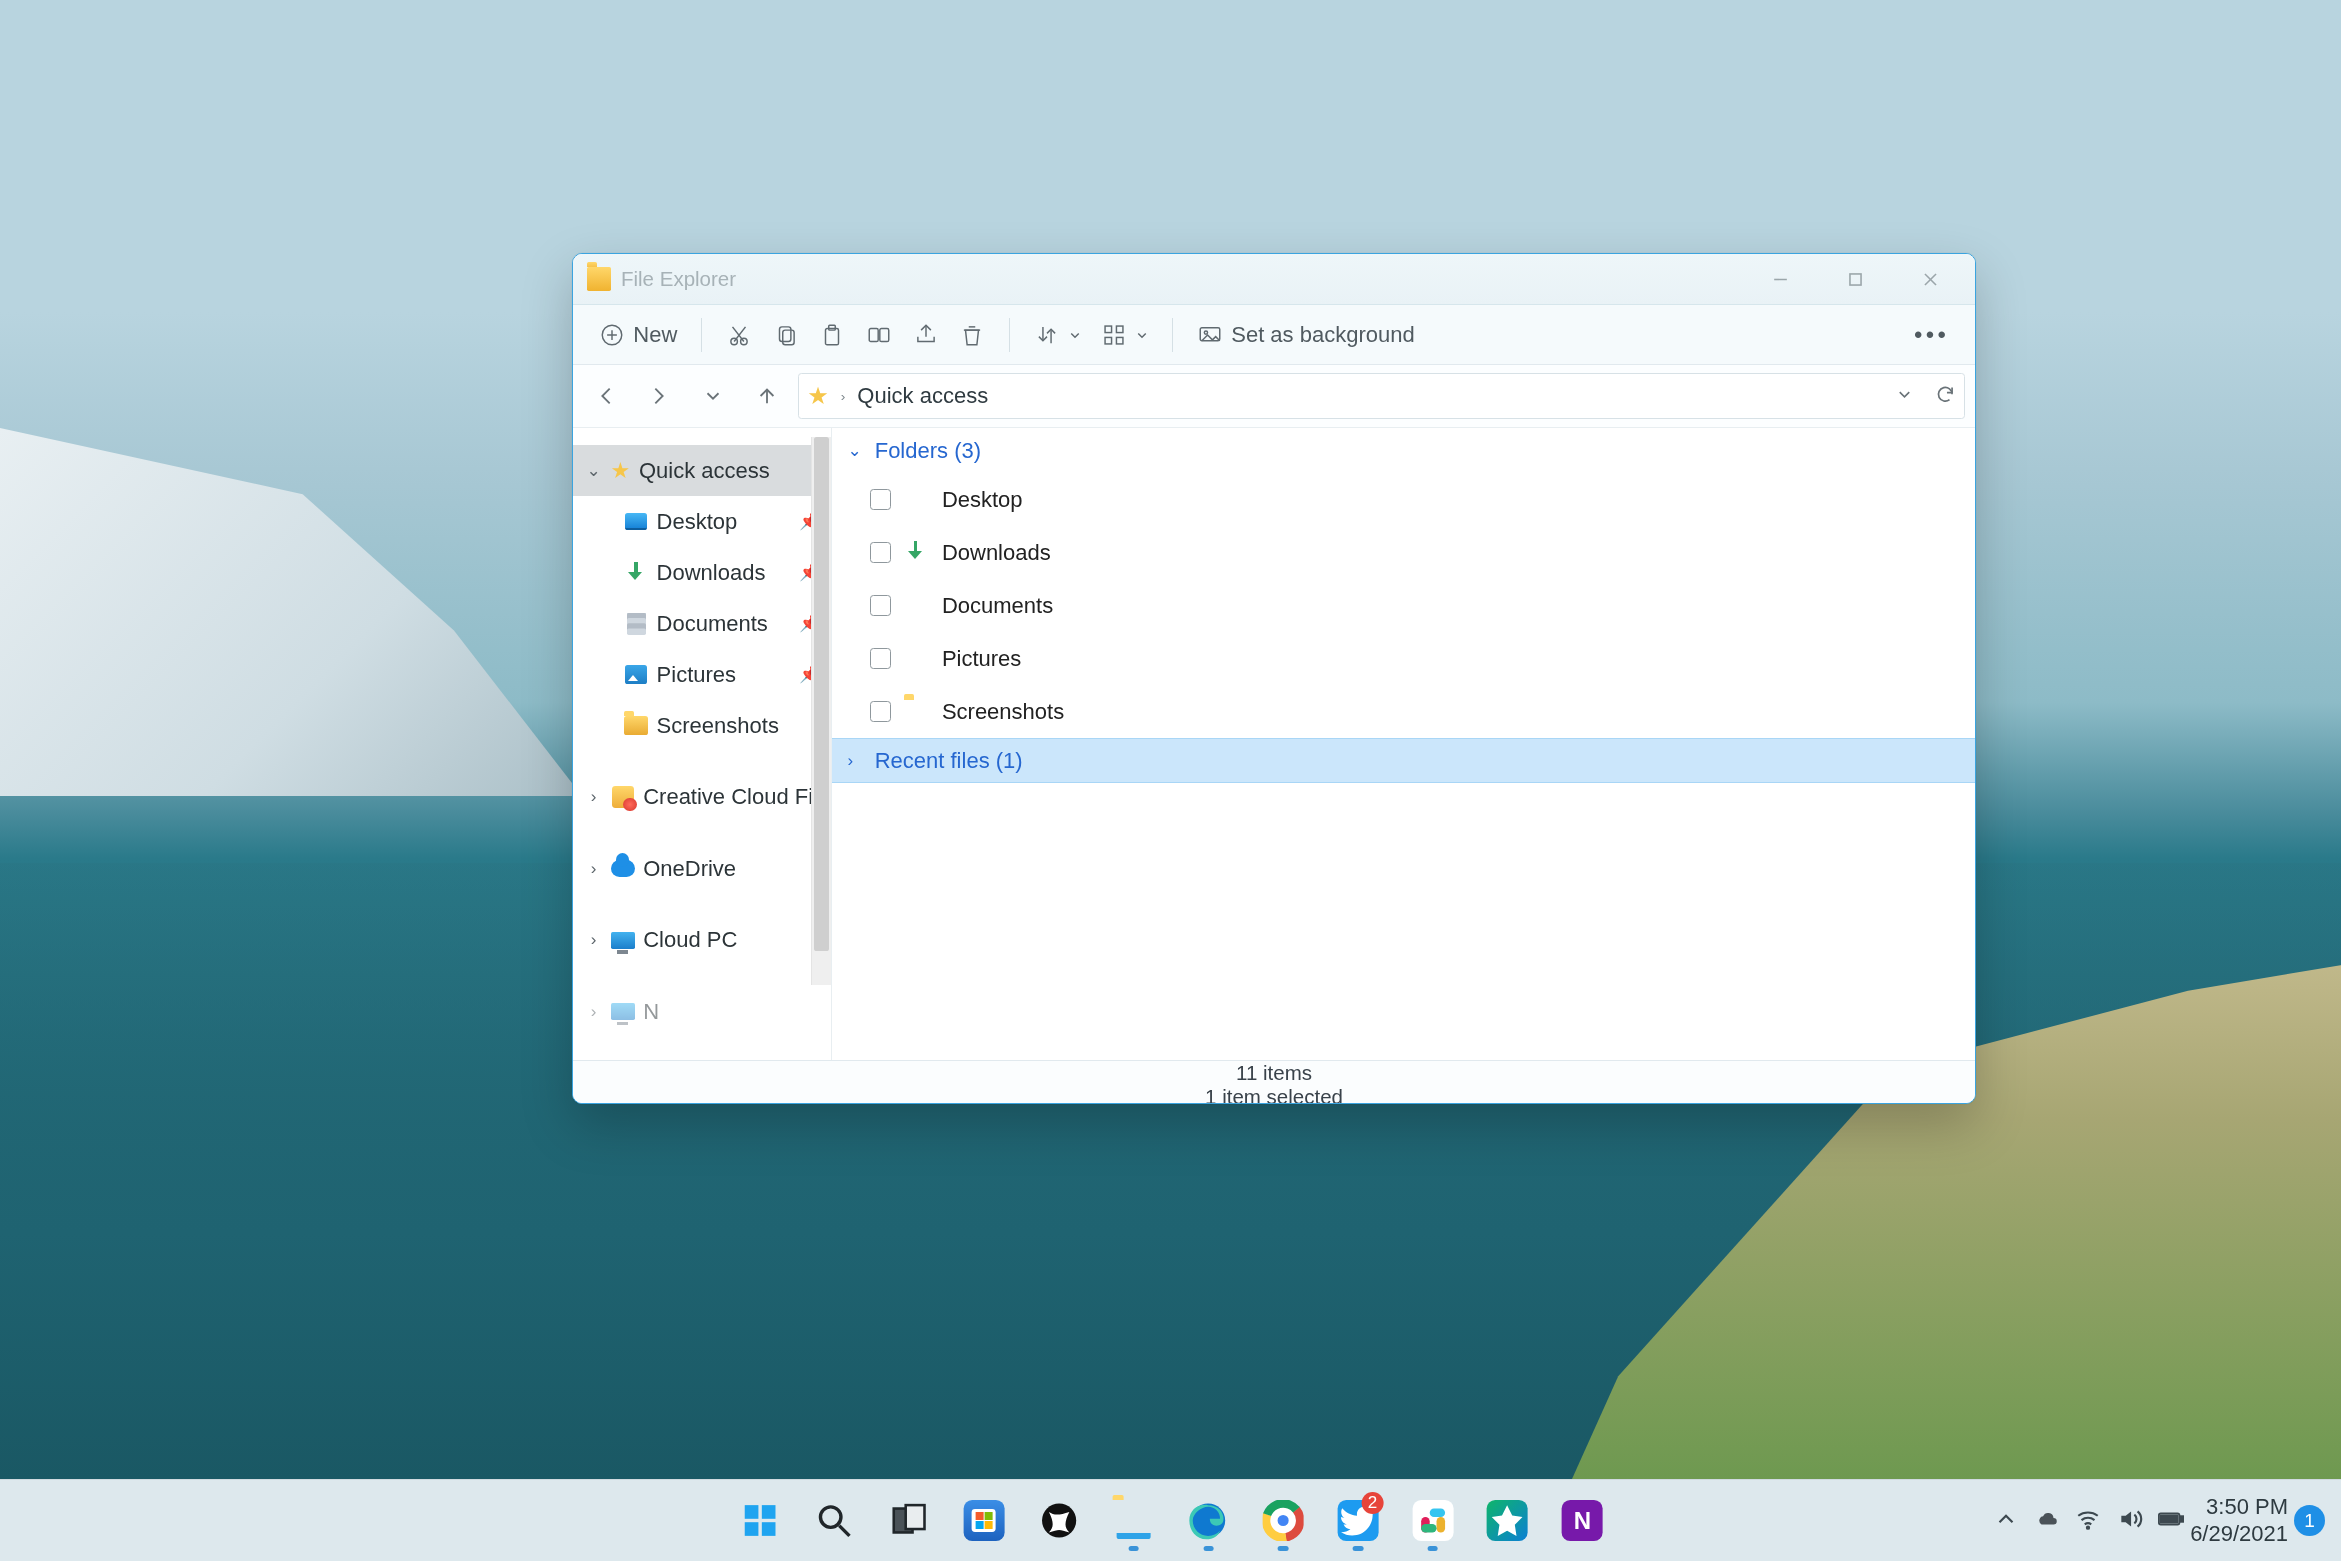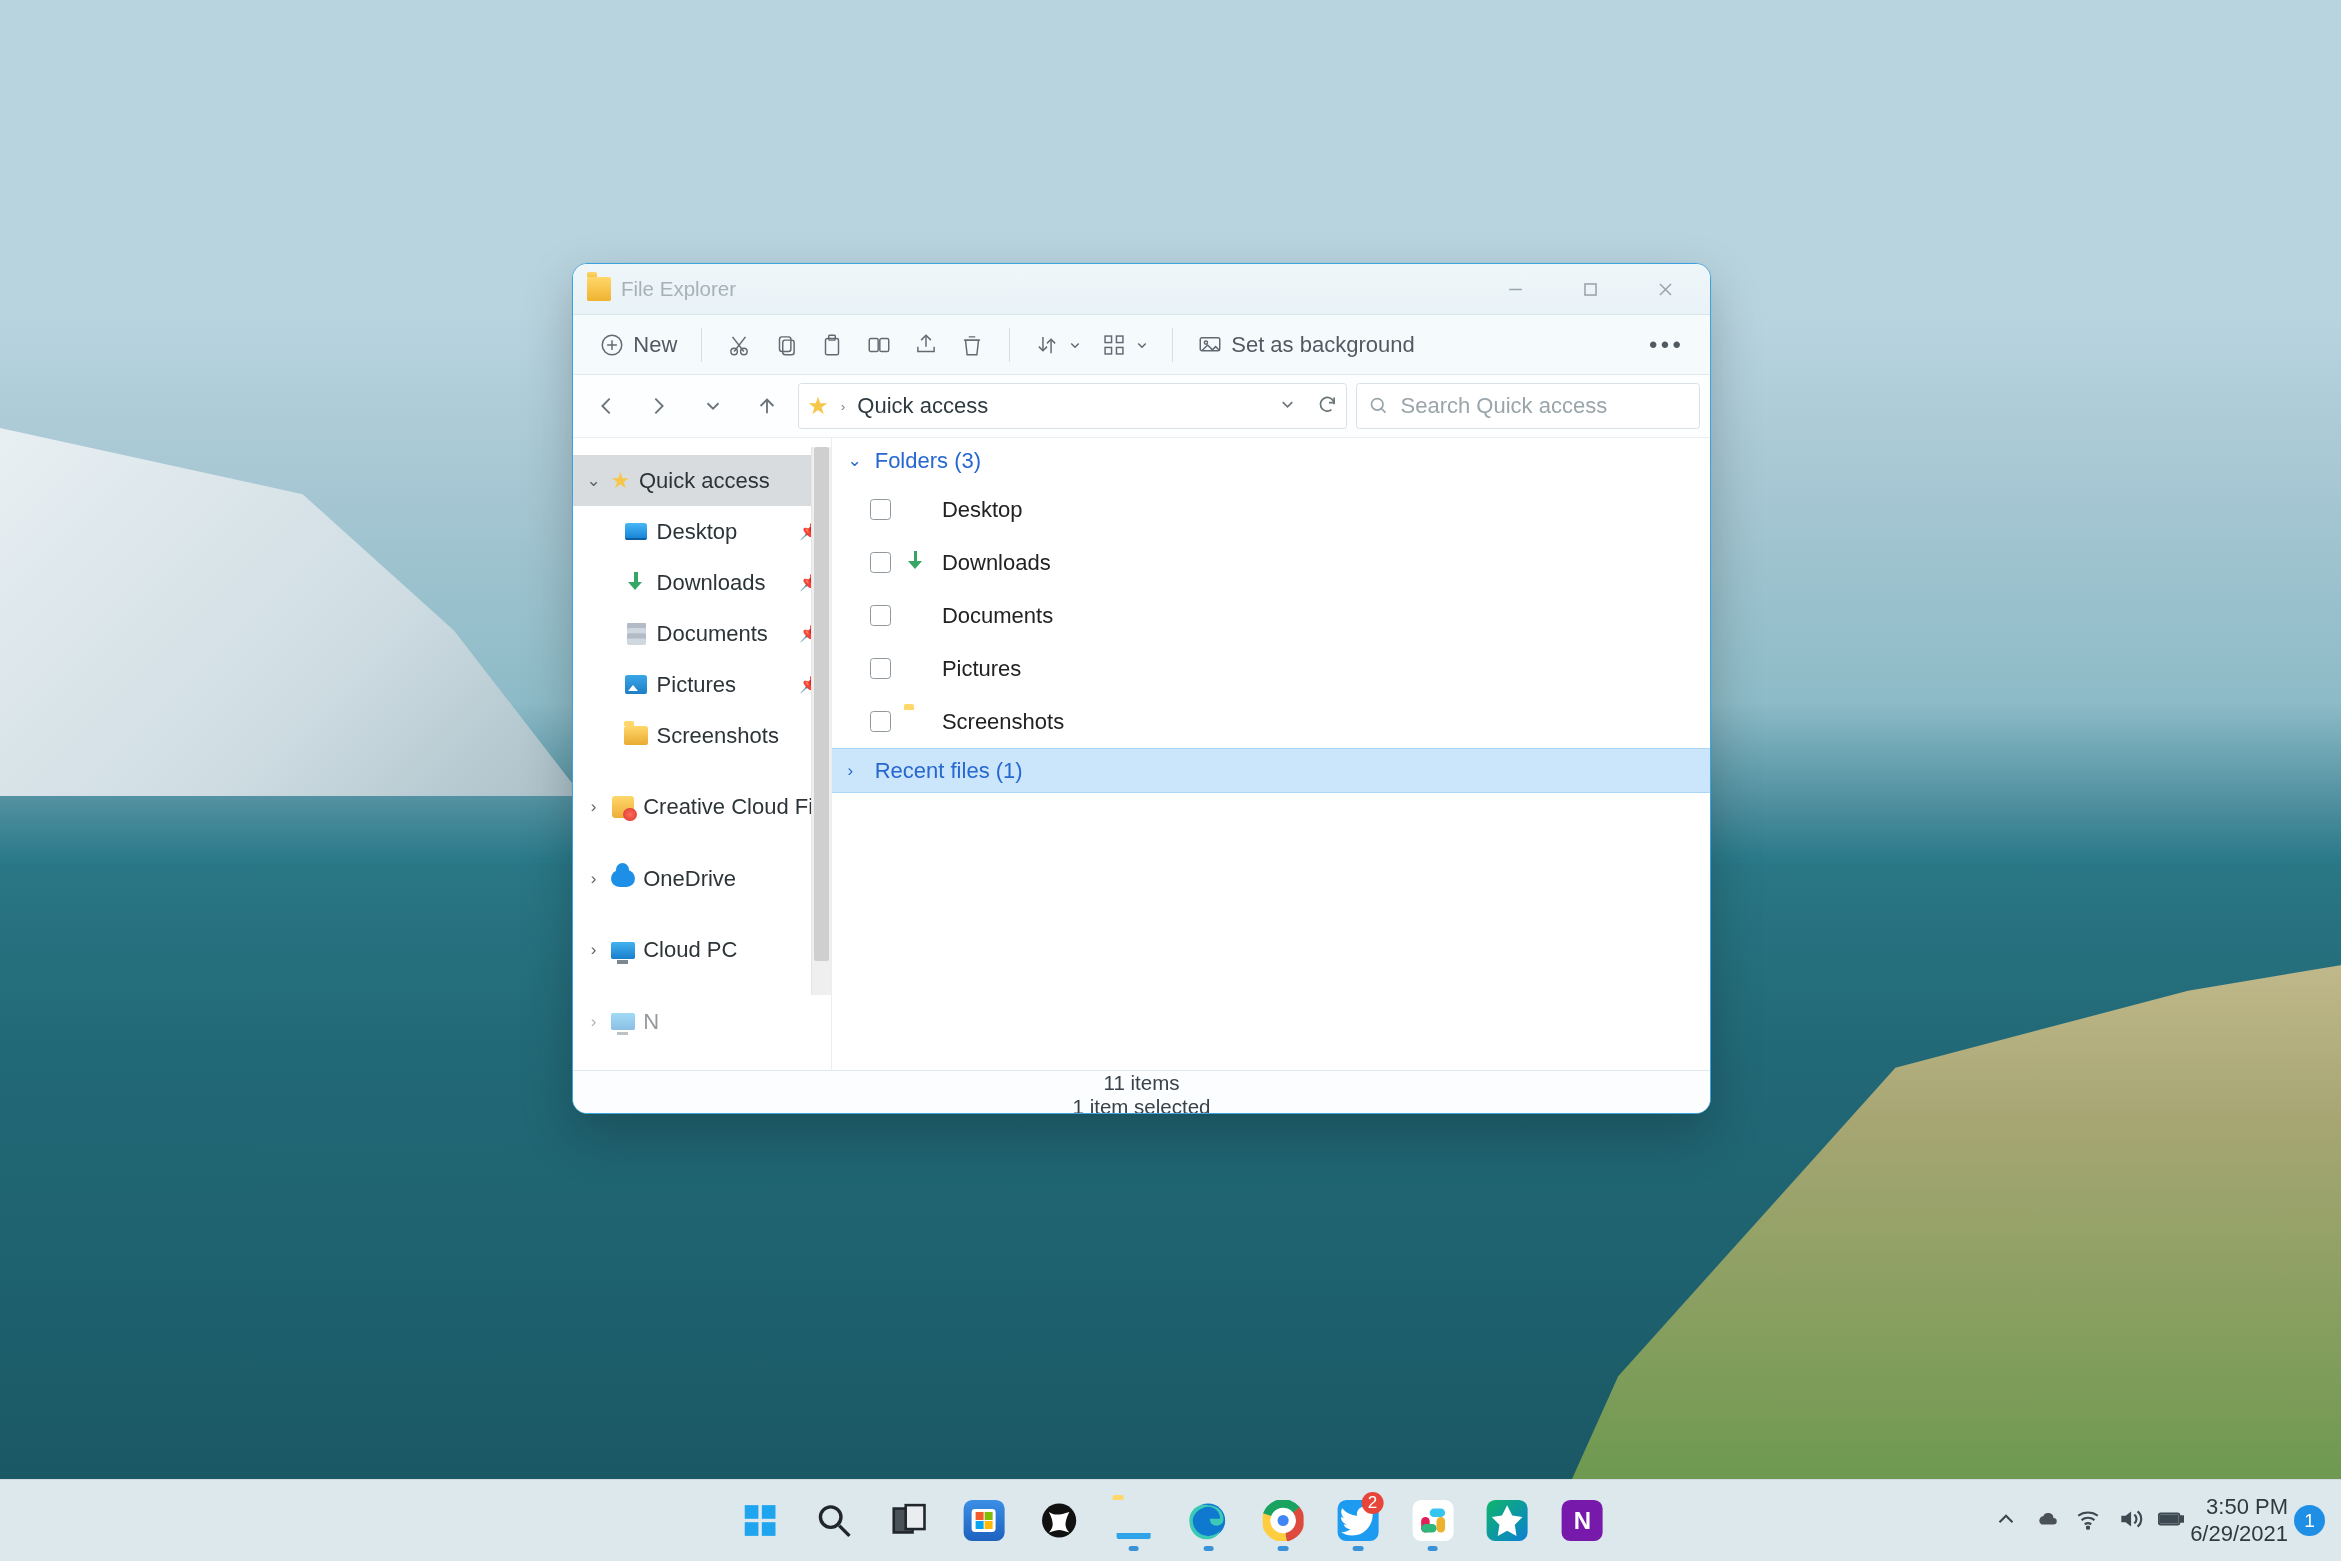--- a/index.html
+++ b/index.html
@@ -26,24 +26,24 @@
   background: linear-gradient(to bottom, #c0b88a 0%, #a7a673 30%, #6e9950 100%);
   clip-path: polygon(6% 80%, 42% 20%, 80% 5%, 100% 0, 100% 100%, 0 100%);
 }
 .wallpaper-lake {
   position: absolute; left: 0; bottom: 82px; width: 100%; height: 616px;
   background: linear-gradient(to bottom, rgba(41,109,121,0.2) 0%, #1f6371 60%, #1a5864 100%);
 }
 
 
 .window {
-  position: absolute; left: 572px; top: 263px; width: 1139px; height: 851px;
+  position: absolute; left: 572px; top: 253px; width: 1404px; height: 851px;
   background: #fff;
   border: 0.9px solid #3aa4e0;
-  border-radius: 15px;
+  border-radius: 10px;
   box-shadow: 0 0 0 0.9px rgba(0,0,0,0.02), 0 20.5px 51px rgba(0,0,0,0.22);
   overflow: hidden;
   display: flex; flex-direction: column;
 }
 
 
 .titlebar {
   height: 51px; padding: 0 6.8px 0 13.7px; display: flex; align-items: center;
   background: linear-gradient(#eef6f9, #e9f2f6);
   border-bottom: 0.9px solid #d6e6ec;
@@ -315,27 +315,20 @@
         <span><svg viewBox="0 0 24 24" width="19" height="19" fill="none" stroke="currentColor" stroke-width="2">
               <path d="M6 9l6 6 6-6"></path>
             </svg></span>
         <span><svg viewBox="0 0 24 24" width="20.5" height="20.5" fill="none" stroke="currentColor" stroke-width="2">
               <path d="M20 12a8 8 0 10-3 6.3"></path>
               <path d="M20 4v6h-6"></path>
             </svg></span>
       </div>
     </div>
 
-    <div class="searchbox">
-      <svg viewBox="0 0 24 24" width="22" height="22" fill="none" stroke="#97a2a8" stroke-width="2">
-          <circle cx="10" cy="10" r="7"></circle>
-          <line x1="20" y1="20" x2="15" y2="15"></line>
-        </svg>
-      <input type="text" placeholder="Search Quick access" style="">
-    </div>
   </div>
 
   <div class="body">
 
     <div class="sidebar">
       <div class="tree">
         <div class="trow selected">
           <span class="chev">⌄</span>
           <span class="star" style="font-size:22px">★</span>
           <span>Quick access</span>

